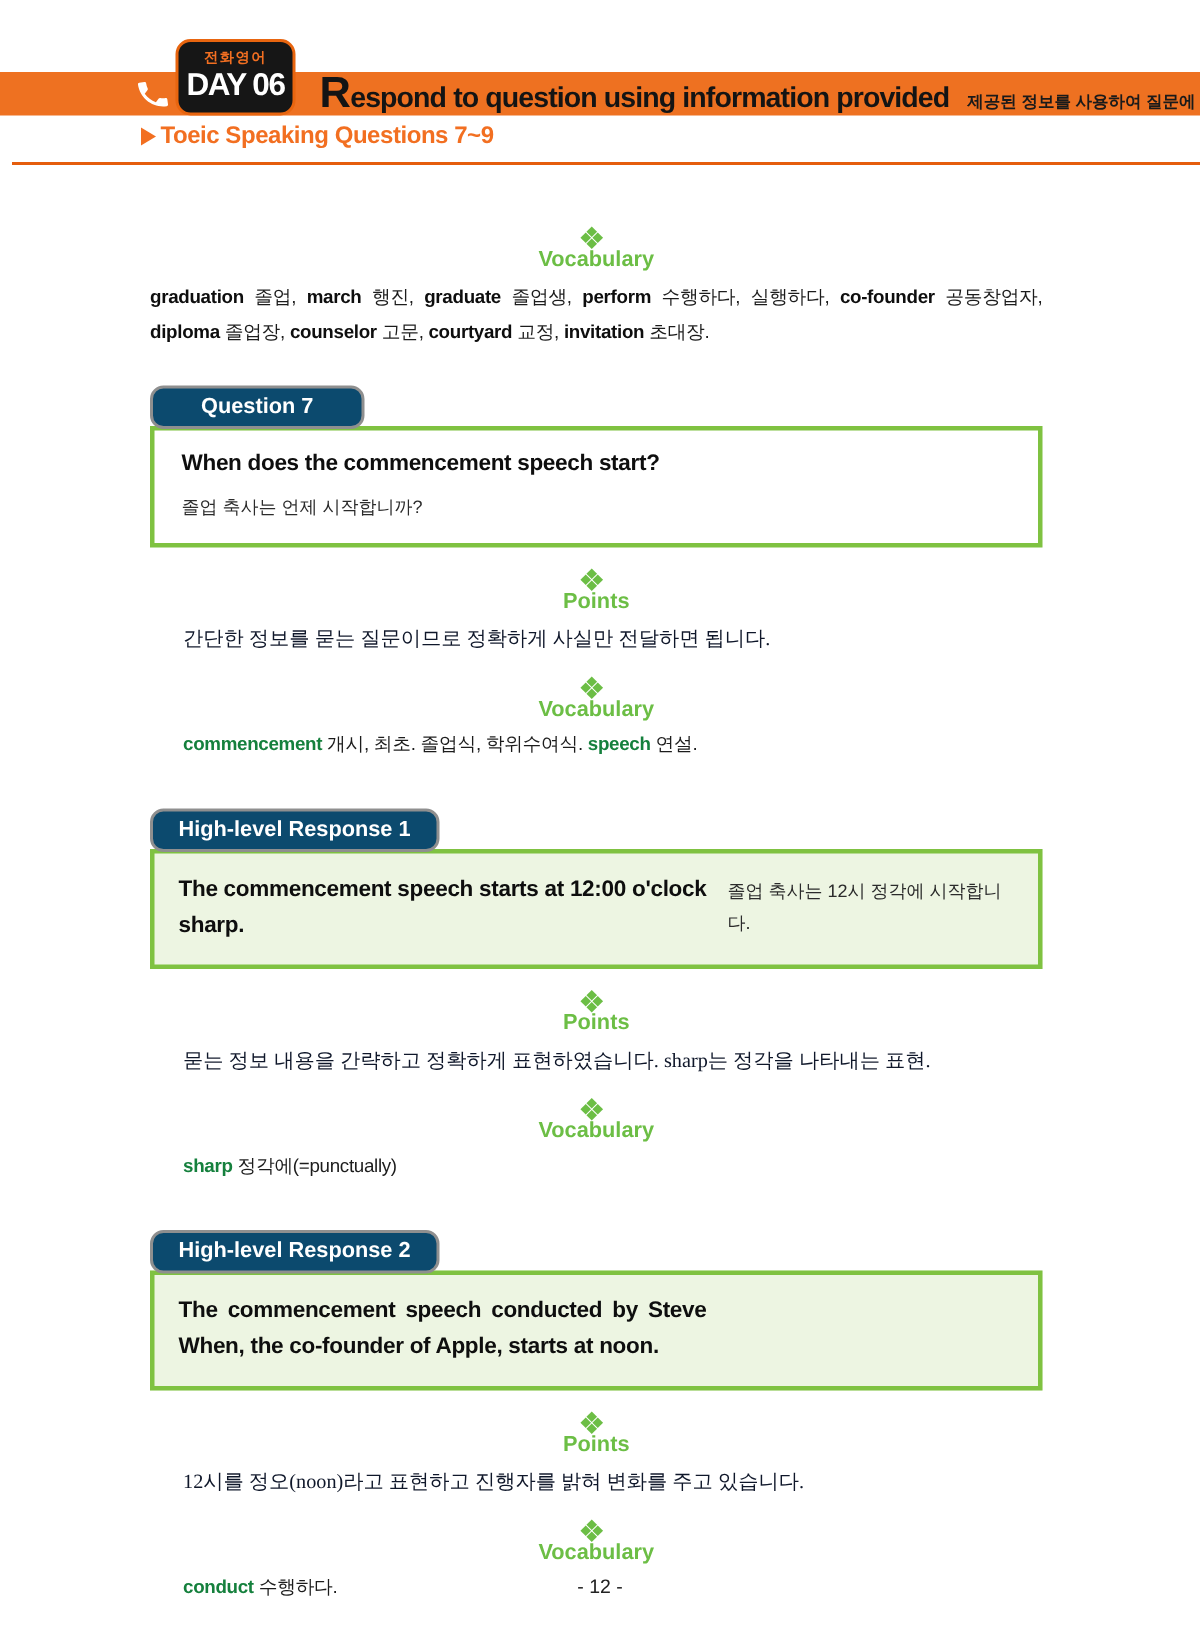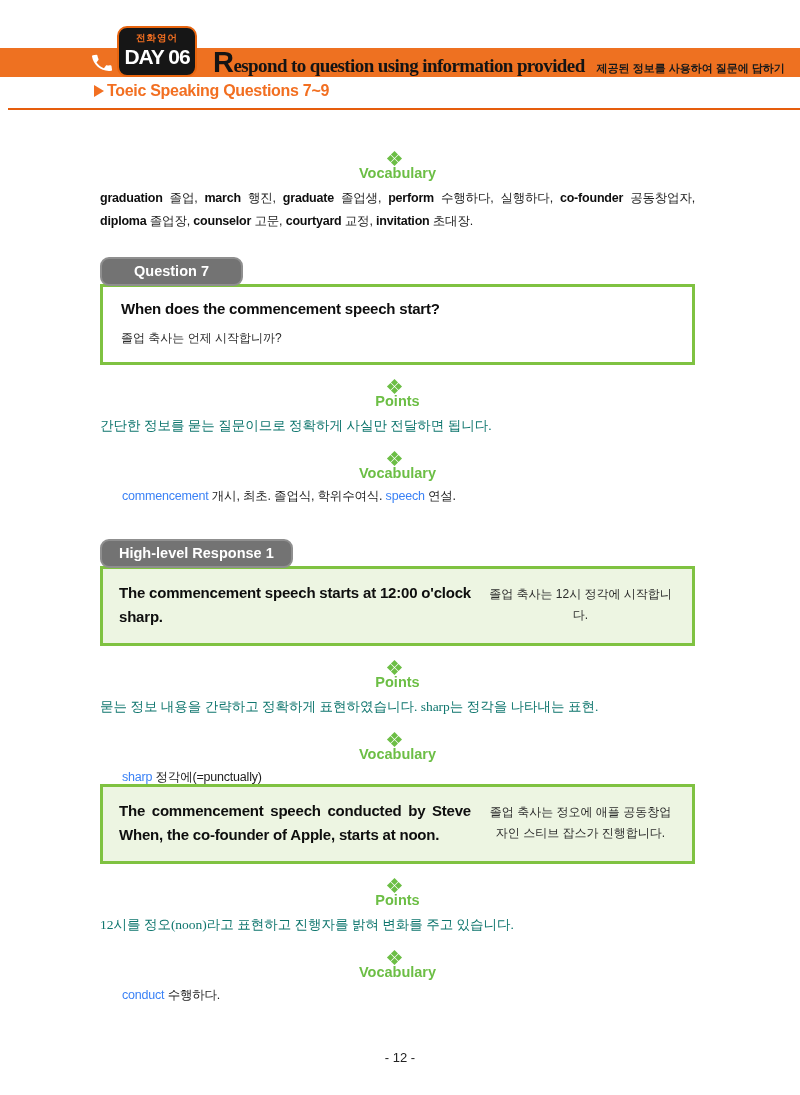--- a/index.html
+++ b/index.html
@@ -12,52 +12,52 @@
   .phone-icon{position:absolute;top:51px;left:90px;width:24px;height:24px;}
   .phone-icon svg{width:24px;height:24px;transform:rotate(-8deg);}
   .day-badge{
     position:absolute;top:26px;left:117px;width:76px;height:47px;z-index:2;
     background:#161616;border:2px solid #E8650F;border-radius:10px;text-align:center;
   }
   .day-badge .badge-top{color:#F26F21;font-size:9.5px;font-weight:bold;margin-top:4px;letter-spacing:1px;}
   .day-badge .badge-day{color:#fff;font-size:21px;font-weight:bold;letter-spacing:-1px;margin-top:0px;}
   .title-line{position:absolute;top:48px;left:213px;height:29px;display:flex;align-items:baseline;white-space:nowrap;}
   .title-initial{font-size:29px;font-weight:bold;color:#141414;line-height:29px;letter-spacing:-0.5px;}
-  .title-rest{font-size:19px;font-weight:bold;color:#141414;letter-spacing:-0.6px;font-family:Liberation Serif, serif;}
+  .title-rest{font-size:19px;font-weight:bold;color:#141414;letter-spacing:-0.6px;}
   .title-ko{font-size:11px;font-weight:bold;color:#1a1a1a;margin-left:12px;}
   .subheader{position:absolute;top:82px;left:94px;display:flex;align-items:center;color:#F26F21;font-size:16px;font-weight:bold;letter-spacing:-0.3px;}
   .tri{width:0;height:0;border-left:10px solid #F26F21;border-top:6px solid transparent;border-bottom:6px solid transparent;margin-right:3px;}
   .orange-line{position:absolute;top:108px;left:8px;right:0;height:2px;background:#E55D0D;}
   
   .content{position:absolute;top:110px;left:100px;width:595px;}
   .sec-heading{display:flex;align-items:center;color:#6CBE45;font-size:14.5px;font-weight:bold;flex-direction:column;}
   .dicon{position:relative;width:13px;height:13px;display:inline-block;margin-right:6px;flex:none;}
   .dicon i{position:absolute;width:5px;height:5px;background:#6CBE45;transform:rotate(45deg);}
   .dicon i:nth-child(1){top:0;left:4px;}
   .dicon i:nth-child(2){top:4px;left:0;}
   .dicon i:nth-child(3){top:4px;left:8px;}
   .dicon i:nth-child(4){top:8px;left:4px;}
   .vocab-main{margin-top:42px;}
   .vocab-text{margin-top:6px;font-size:12.5px;line-height:23px;text-align:justify;color:#1c1c1c;letter-spacing:-0.2px;}
   .vocab-text b{font-weight:bold;color:#0e0e0e;}
   .black-badge{
-    display:inline-block;margin-top:24px;background:#737373;color:#fff;border:2px solid #8f8f8f;
+    display:inline-block;margin-top:24px;background:#0c4a6e;color:#fff;border:2px solid #8f8f8f;
     border-radius:9px;padding:4px 17px 5px;font-size:14.5px;font-weight:bold;text-align:center;min-width:105px;
   }
   .q-box{border:3px solid #7FC241;background:#fff;padding:13px 18px 15px;margin-top:-2px;}
   .q-en{font-size:15px;font-weight:bold;color:#0e0e0e;letter-spacing:-0.2px;}
   .q-ko{font-size:12px;margin-top:13px;color:#2b2b2b;}
   .sub-heading{margin-top:15px;}
-  .points-text{margin-top:7px;font-family:"Liberation Serif","DejaVu Serif",serif;font-size:13.5px;color:#0f766e;line-height:19px;}
+  .points-text{margin-left:22px;margin-top:7px;font-family:"Liberation Serif","DejaVu Serif",serif;font-size:13.5px;color:#0f172a;line-height:19px;}
   .sub-vocab{margin-left:22px;margin-top:7px;font-size:12.5px;color:#1c1c1c;letter-spacing:-0.2px;}
-  .sub-vocab b{font-weight:normal;color:#3b82f6;}
+  .sub-vocab b{font-weight:bold;color:#15803d;}
   .resp-badge{margin-top:34px;}
   .resp-box{border:3px solid #7FC241;background:#EDF5E2;padding:12px 16px 14px;margin-top:-2px;display:flex;}
   .resp-en{width:352px;flex:none;font-size:15px;font-weight:bold;color:#0e0e0e;text-align:justify;line-height:24px;letter-spacing:-0.2px;}
-  .resp-ko{flex:1;margin-left:14px;font-size:12px;line-height:21px;color:#2b2b2b;padding-top:3px;text-align:center;}
+  .resp-ko{flex:1;margin-left:14px;font-size:12px;line-height:21px;color:#2b2b2b;padding-top:3px;}
   .vgap{margin-top:17px;}
   .page-num{position:absolute;top:1050px;left:0;width:800px;text-align:center;font-size:13px;color:#222;}
 </style>
 </head>
 <body>
 
 <div class="page">
 
   <div class="orange-bar"></div>
   <span class="phone-icon">
@@ -160,23 +160,23 @@
             <i></i>
           </span>
         <span>Vocabulary</span>
       </div>
       <div class="sub-vocab">
         <b>sharp</b> <span>정각에(=punctually)</span>
       </div>
     </div>
 
     <div>
+      <div class="black-badge resp-badge">High-level Response 2</div>
       <div class="resp-box">
         <div class="resp-en">The commencement speech conducted by Steve When, the co-founder of Apple, starts at noon.</div>
-        <div class="resp-ko">졸업 축사는 정오에 애플 공동창업자인 스티브 잡스가 진행합니다.</div>
       </div>
       <div class="sec-heading sub-heading">
         <span class="dicon">
             <i></i>
             <i></i>
             <i></i>
             <i></i>
           </span>
         <span>Points</span>
       </div>

